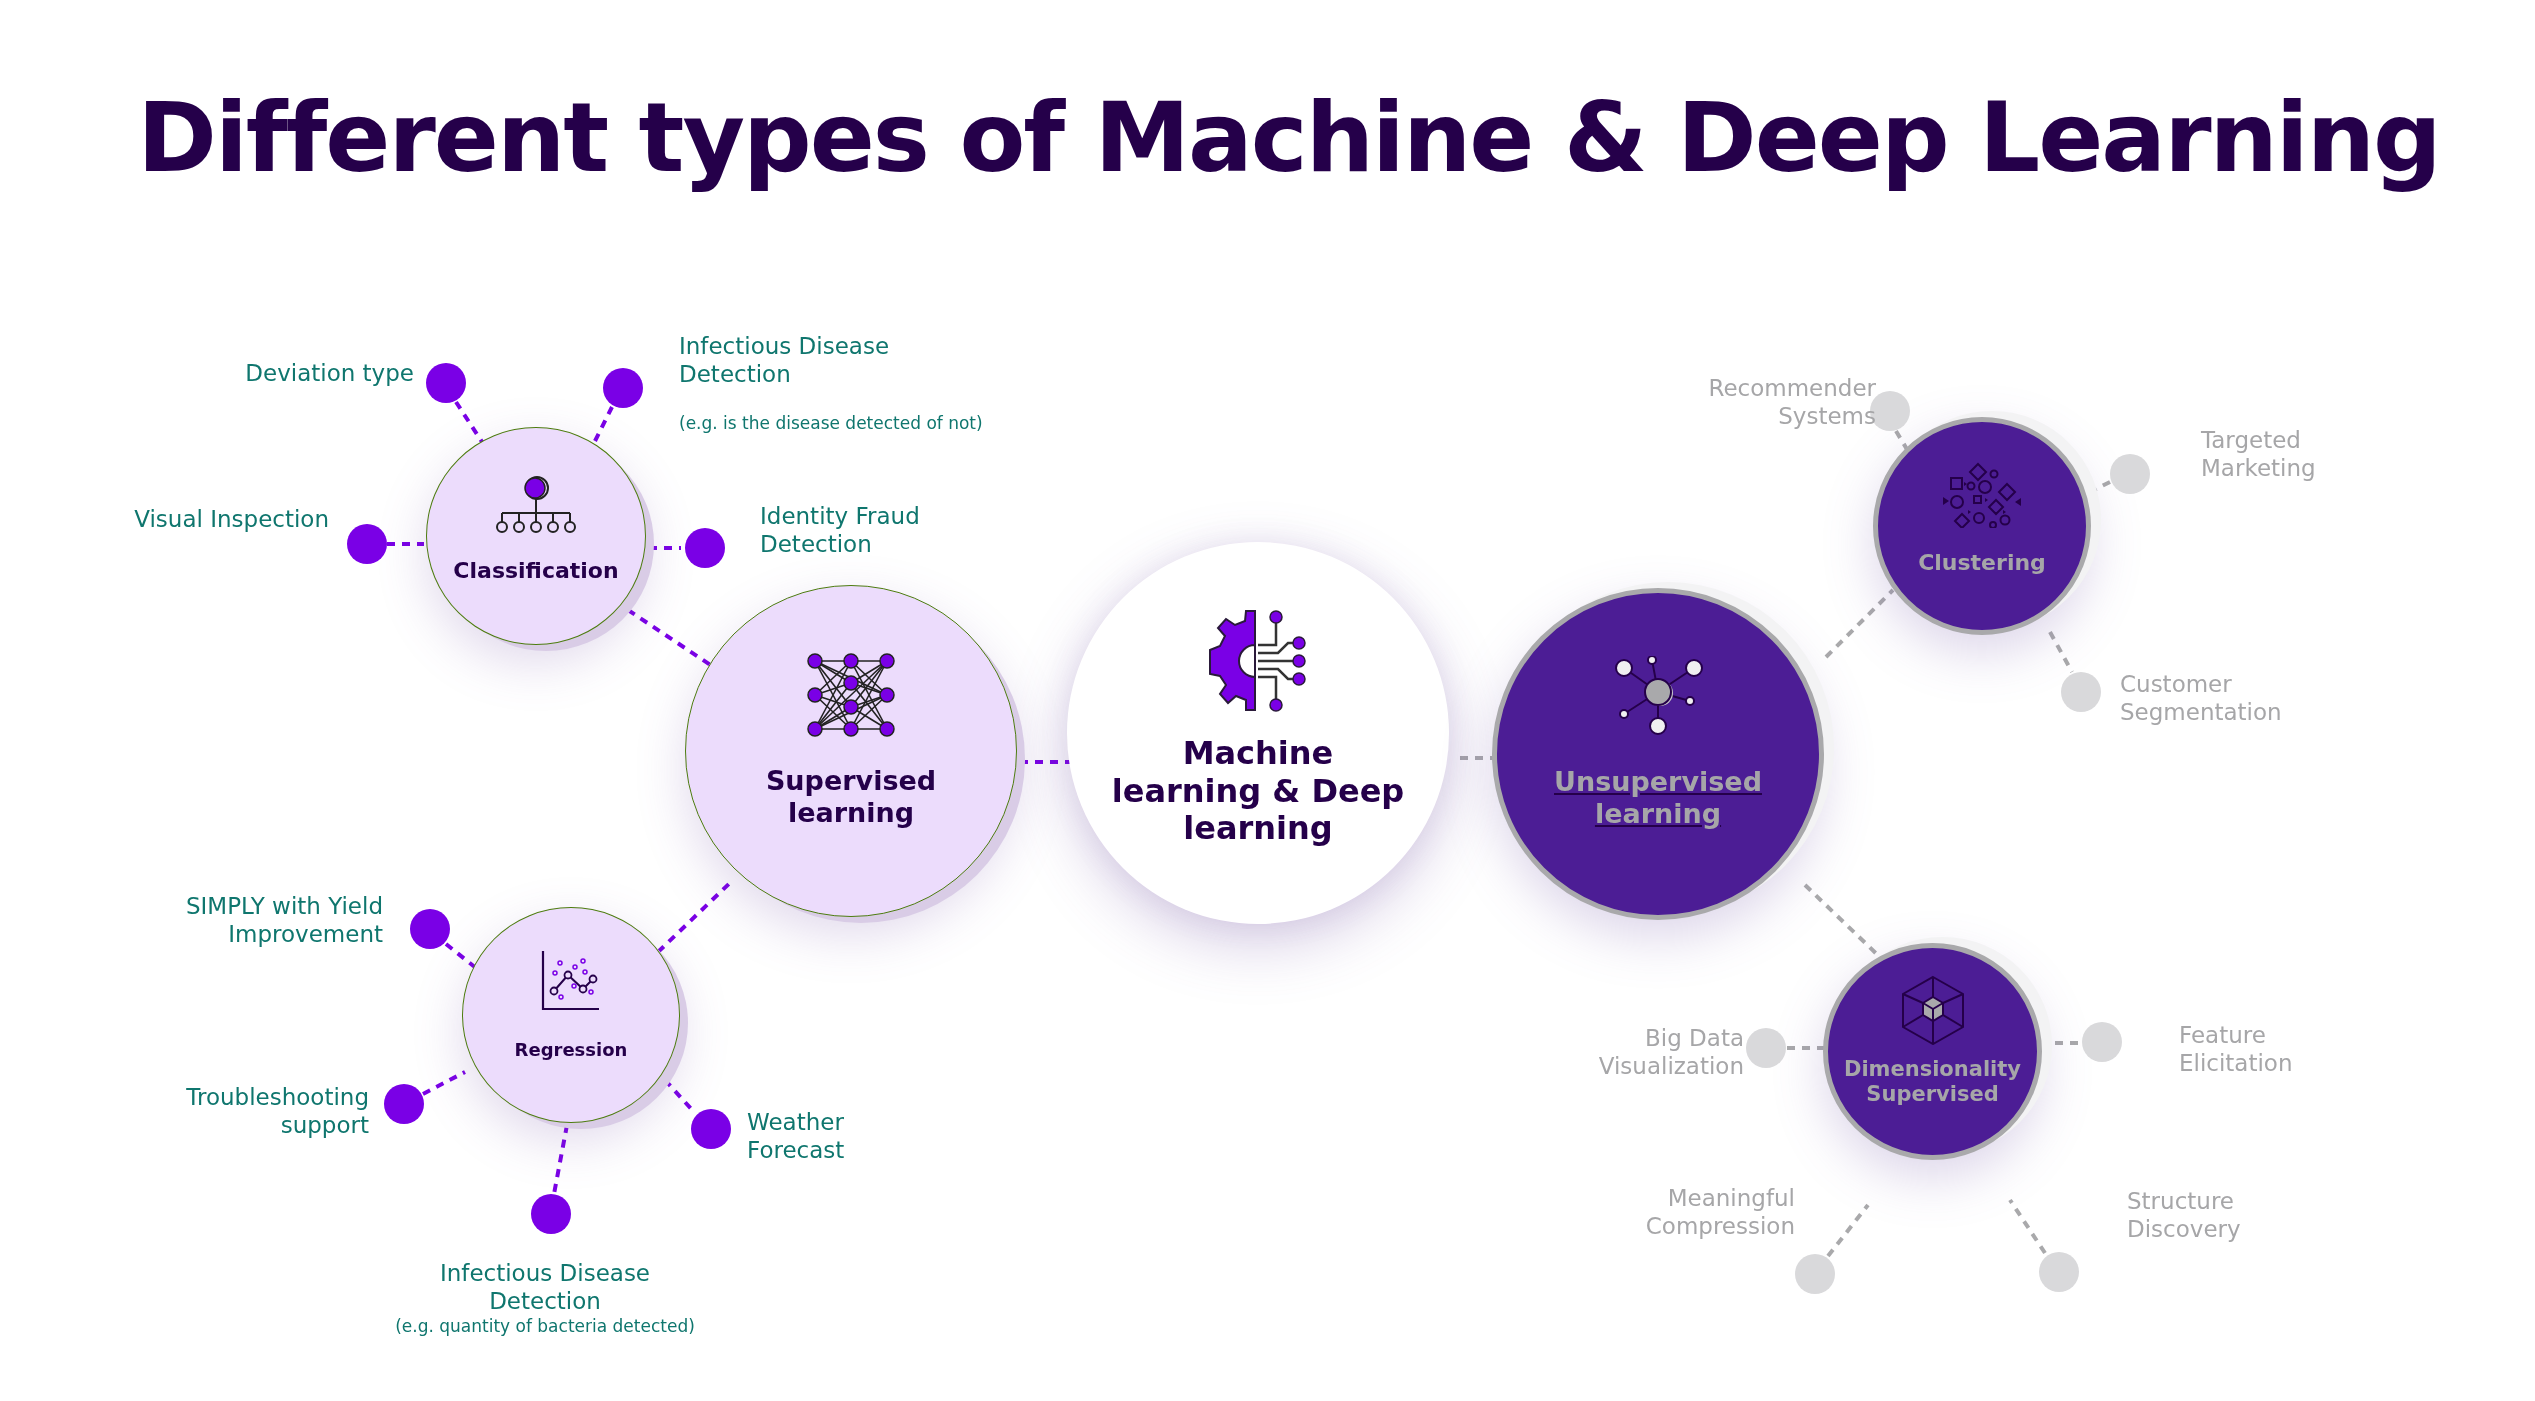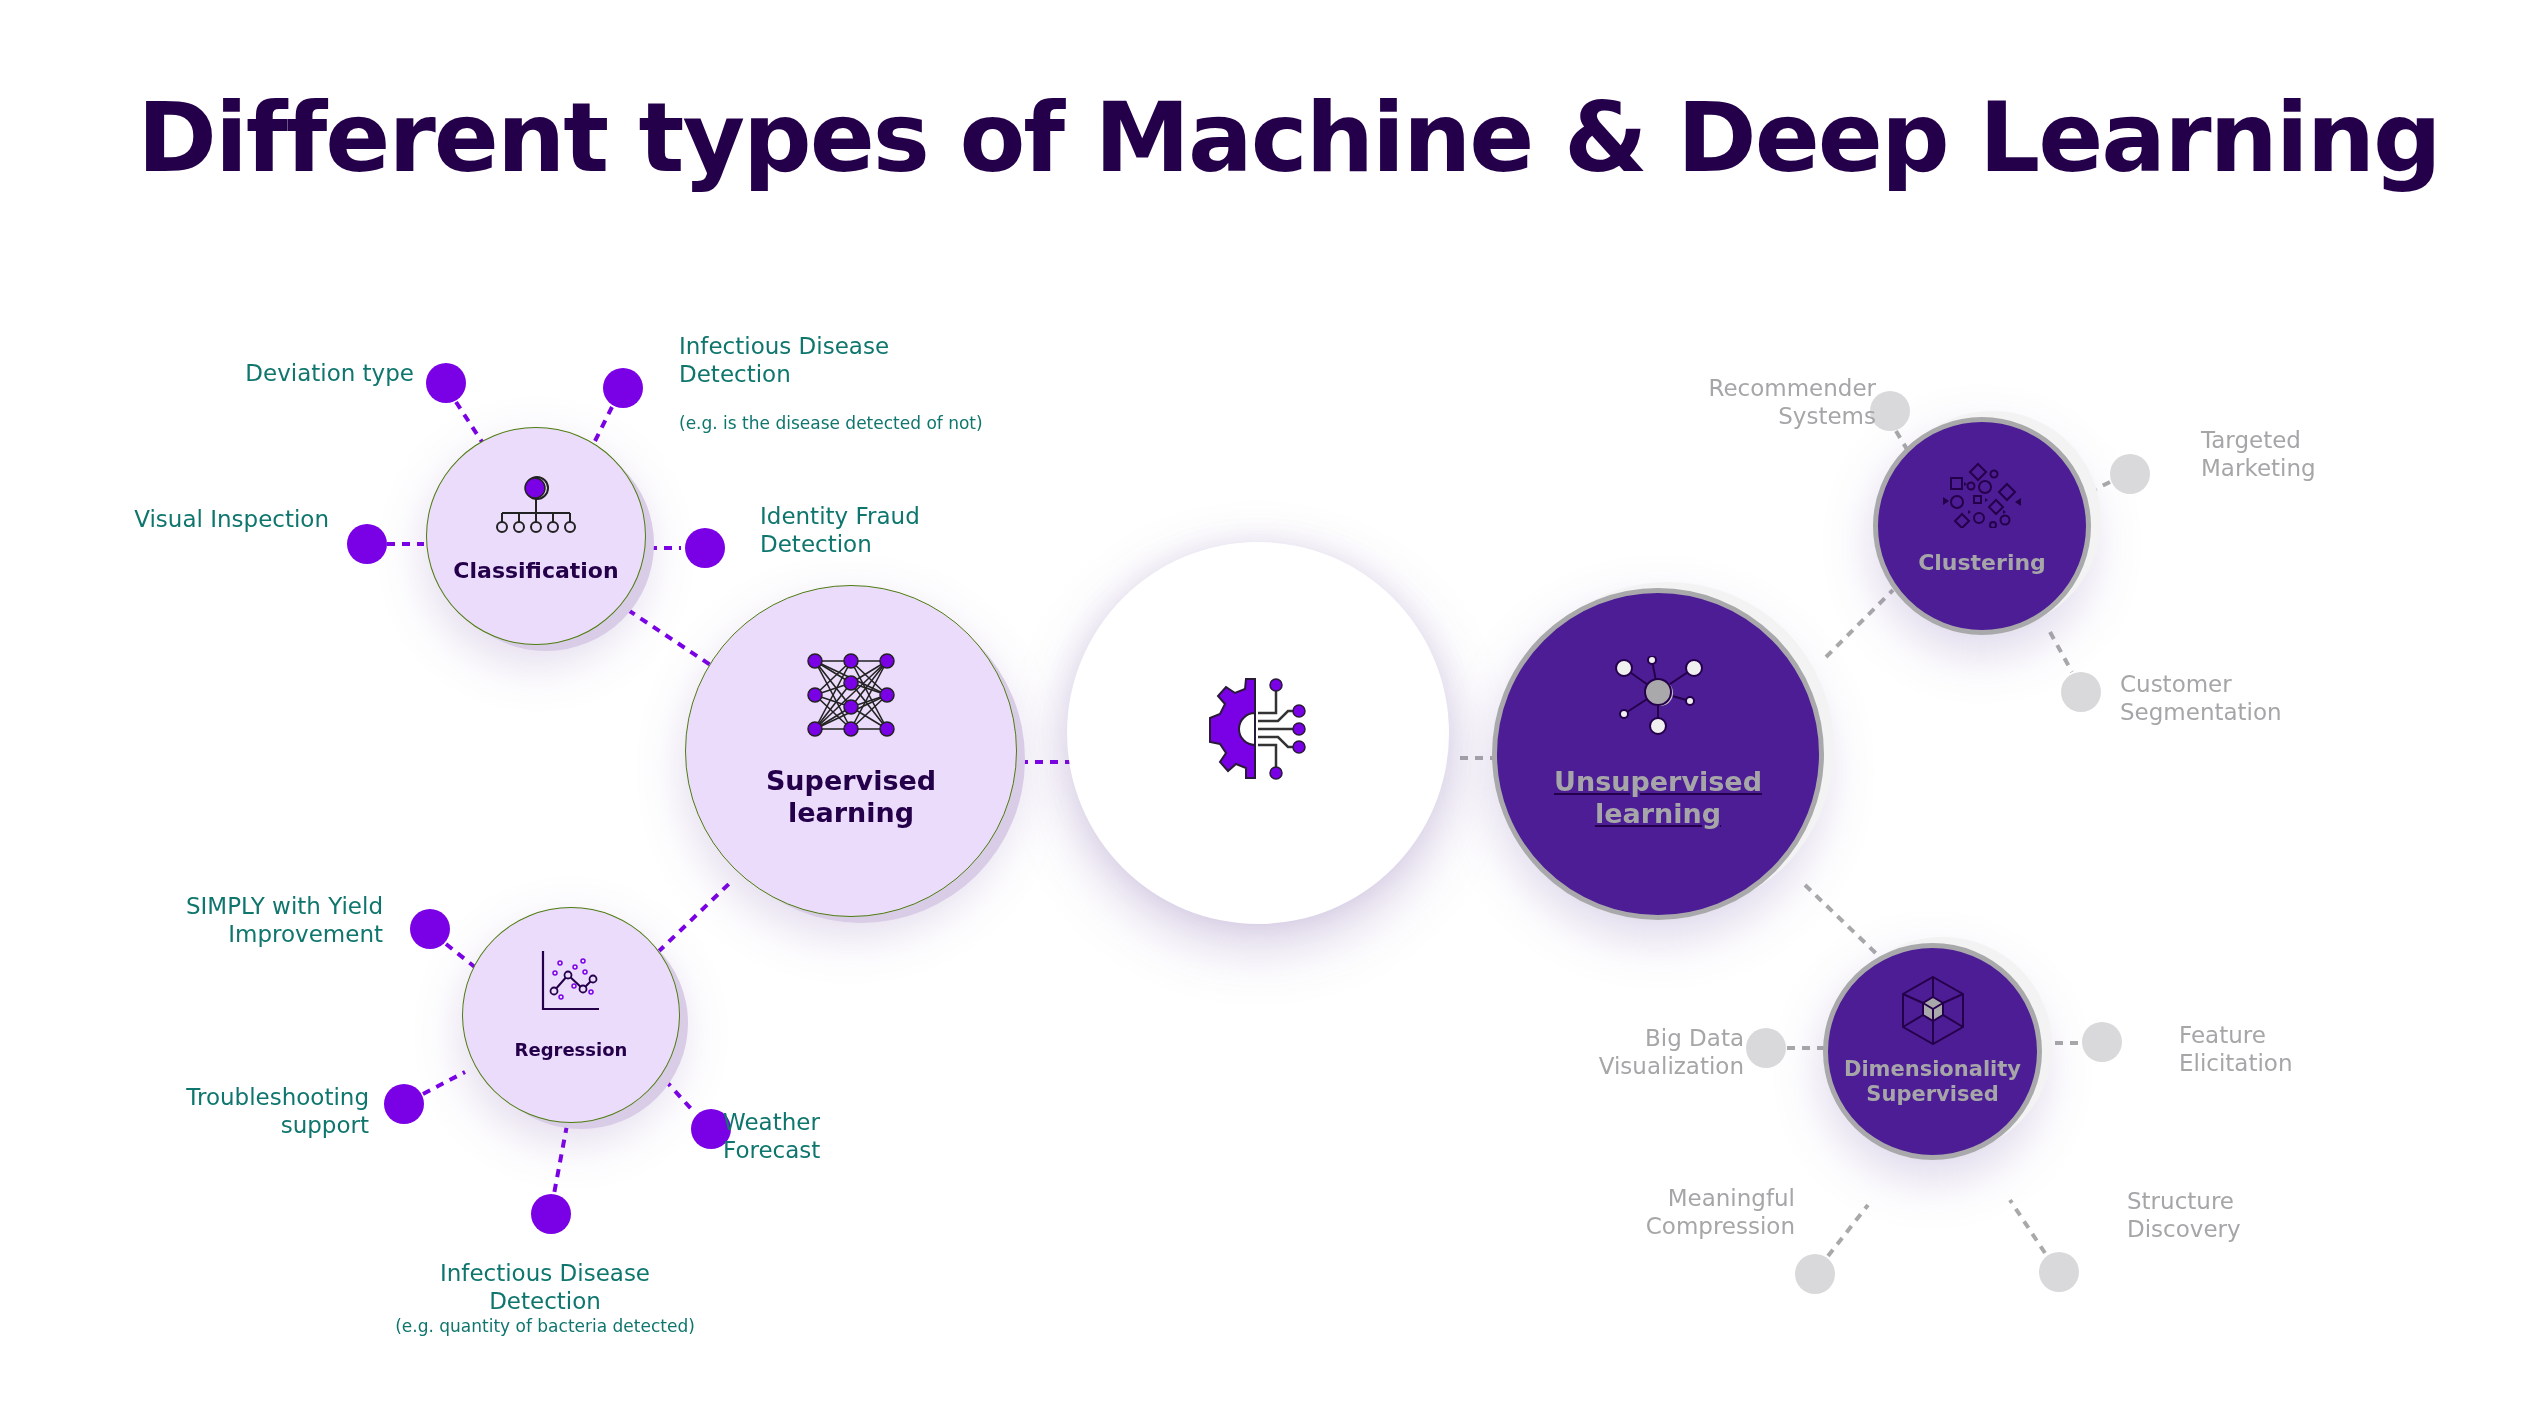--- a/index.html
+++ b/index.html
@@ -74,20 +74,21 @@
       <path d="M50 69 L68 69 L68 94"></path>
     </g>
     <g fill="#7a00e6" stroke="#2a1a3a" stroke-width="1.5">
       <circle cx="68" cy="9" r="6"></circle>
         <circle cx="91" cy="35" r="6"></circle>
         <circle cx="91" cy="53" r="6"></circle>
       <circle cx="91" cy="71" r="6"></circle>
         <circle cx="68" cy="97" r="6"></circle>
     </g>
   </svg>
+  <div class="label" style="font-size:32px; width:300px; margin-top:22px;">Machine learning &amp; Deep learning</div>
 </div>
 
 <div class="node sup" style="left:685px; top:585px; width:332px; height:332px;">
   <svg class="icon" width="90" height="84" viewBox="0 0 90 84" style="margin-top:-20px;">
     <g stroke="#222" stroke-width="1.6">
       <line x1="9" y1="8" x2="81" y2="8"></line>
         <line x1="9" y1="76" x2="81" y2="76"></line>
       <line x1="9" y1="8" x2="45" y2="30"></line>
         <line x1="9" y1="8" x2="45" y2="54"></line>
         <line x1="9" y1="8" x2="81" y2="42"></line>
@@ -195,21 +196,21 @@
 </div>
 <div class="lbl p" style="left:760px; top:502px; white-space:normal; width:180px;">
   <span>Identity Fraud Detection</span>
 </div>
 <div class="lbl p r" style="right:2152px; top:892px; white-space:normal; width:240px;">
   <span>SIMPLY with Yield Improvement</span>
 </div>
 <div class="lbl p r" style="right:2166px; top:1083px; white-space:normal; width:200px;">
   <span>Troubleshooting support</span>
 </div>
-<div class="lbl p" style="left:723px; top:1108px; white-space:normal; width:110px;">
+<div class="lbl p" style="left:747px; top:1108px; white-space:normal; width:110px;">
   <span>Weather Forecast</span>
 </div>
 <div class="lbl p c" style="left:365px; width:360px; top:1259px; white-space:normal;">
   <span style="display:inline-block; width:220px;">Infectious Disease Detection</span>
   <span class="note">(e.g. quantity of bacteria detected)</span>
 </div>
 
 <div class="node uns" style="left:1492px; top:588px; width:332px; height:332px;text-decoration:underline;">
   <svg class="icon" width="96" height="80" viewBox="0 0 96 80" style="margin-top:-22px;">
     <g stroke="#25004a" stroke-width="2" fill="none">

